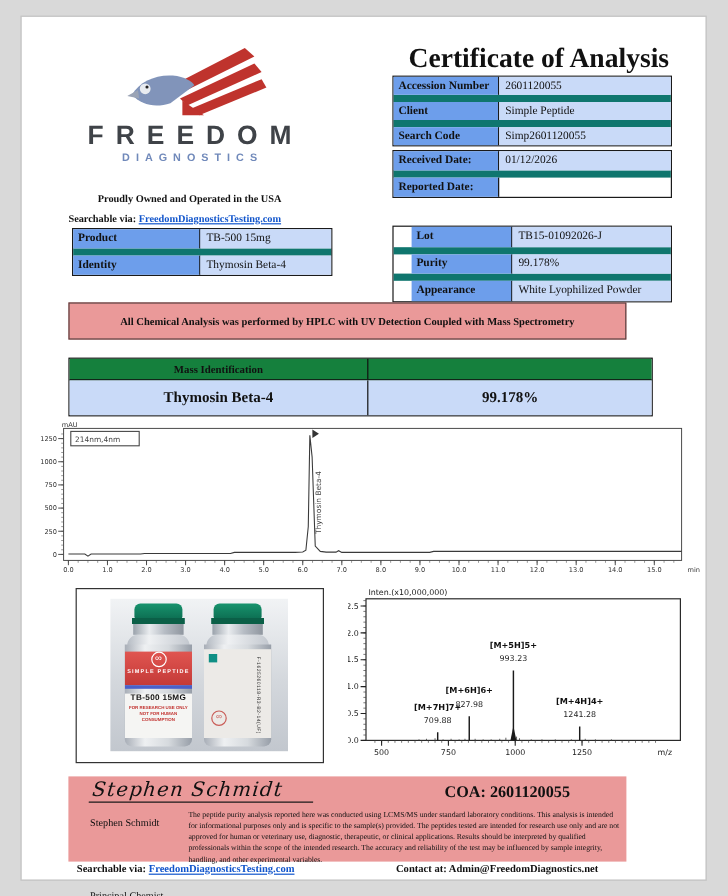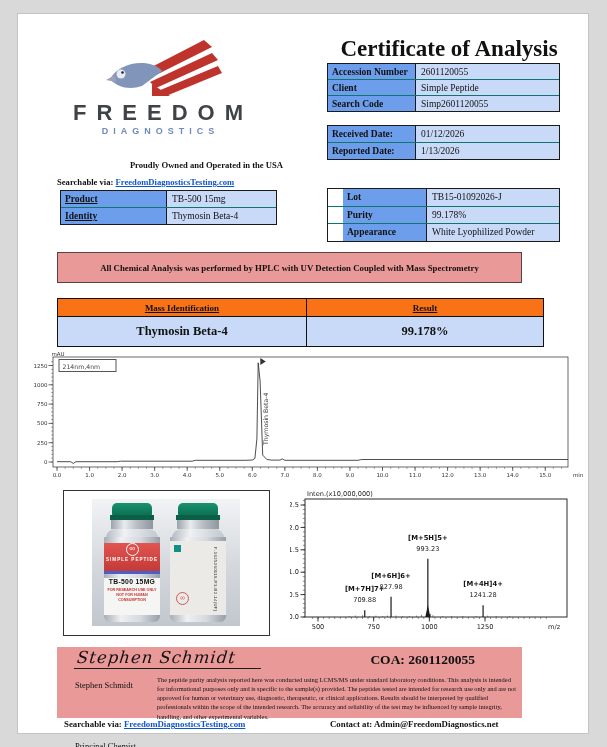--- a/index.html
+++ b/index.html
@@ -9,44 +9,44 @@
         outline:1px solid #c4c4c4;}
   .abs{position:absolute;}
   
   .eagle{left:88px;top:24px;width:125px;height:62px;}
   .brand{left:30px;top:86px;width:220px;text-align:center;
          font-family:"Liberation Sans",sans-serif;font-weight:bold;font-size:22px;
          letter-spacing:10px;text-indent:10px;color:var(--brand-gray,#3f4348);}
   .brand-sub{left:30px;top:112px;width:220px;text-align:center;
          font-family:"Liberation Sans",sans-serif;font-weight:bold;font-size:9px;
          letter-spacing:5px;text-indent:5px;color:var(--sub-blue,#7089ba);}
-  .tagline{left:15px;top:146px;width:250px;text-align:right;font-weight:bold;font-size:8.6px;}
+  .tagline{left:15px;top:146px;width:250px;text-align:center;font-weight:bold;font-size:8.6px;}
   .search-top{left:39px;top:163px;font-weight:bold;font-size:8.6px;}
   a.lnk{color:var(--link-blue,#1155cc);text-decoration:underline;font-weight:bold;cursor:pointer;}
   
   .doc-title{left:306px;top:22px;width:250px;text-align:center;font-weight:bold;font-size:23px;}
   
   .tbl{border:1.4px solid #1a1a1a;font-size:9.5px;}
-  .tbl .row{display:flex;align-items:center;height:15px;border-bottom:1px solid #0f766e;}
+  .tbl .row{display:flex;align-items:center;height:15px;border-bottom:6px solid #0f766e;}
   .tbl .row:last-child{border-bottom:none;align-items:flex-end;}
   .tbl .cl{background:var(--cell-label,#6d9eeb);font-weight:bold;height:100%;
            display:flex;align-items:center;padding:0 0 0 4px;border-right:1px solid #1a1a1a;box-sizing:border-box;}
   .tbl .cv{background:var(--cell-value,#c9daf8);flex:1;height:100%;display:flex;align-items:center;padding-left:5px;}
   #tbl-info{left:309px;top:49px;width:231px;}   #tbl-info .cl{width:88px;}
   #tbl-dates{left:309px;top:111px;width:231px;} #tbl-dates .cl{width:88px;} #tbl-dates .row{height:16px;}
-  #tbl-product{left:42px;top:176px;width:215px;} #tbl-product .cl{width:106px;text-decoration:underline;} #tbl-product .row{height:16px;}
+  #tbl-product{left:42px;top:176px;width:215px;} #tbl-product .cl{width:106px;} #tbl-product .row{height:16px;}
   #tbl-lot{left:309px;top:174px;width:231px;}   #tbl-lot .cl{width:84px;}     #tbl-lot .row{height:16.5px;padding-left:15px;}
   
   .banner{left:39px;top:238px;width:465px;height:31px;background:var(--banner-pink,#ea9999);
           border:1px solid #5a4040;display:flex;align-items:center;justify-content:center;
           font-weight:bold;font-size:8.8px;text-align:center;box-sizing:border-box;}
   
   .mass{left:39px;top:284px;width:485px;border:1.5px solid #111;}
-  .mass .hrow{display:flex;height:17px;border-bottom:1px solid #111;background:#f97316;
-              font-weight:bold;font-size:9px;text-decoration:underline;}
+  .mass .hrow{display:flex;height:17px;border-bottom:1px solid #111;background:#15803d;
+              font-weight:bold;font-size:9px;}
   .mass .drow{display:flex;height:29px;background:var(--cell-value,#c9daf8);
               font-weight:bold;font-size:12.5px;}
   .mass .c1{width:249px;border-right:1px solid #111;display:flex;align-items:center;justify-content:center;box-sizing:border-box;}
   .mass .c2{flex:1;display:flex;align-items:center;justify-content:center;}
   
   #chrom{left:10px;top:336px;} #ms{left:272px;top:474px;}
   .ctxt{font:5.5px "DejaVu Sans",sans-serif;fill:#333;}
   .ctxt2{font:6.2px "DejaVu Sans",sans-serif;fill:#444;}
   .mtxt{font:6.6px "DejaVu Sans",sans-serif;fill:#222;}
   .mtxtb{font:bold 6.8px "DejaVu Sans",sans-serif;fill:#111;}
@@ -132,21 +132,20 @@
     </div>
   </div>
 
   <div class="abs tbl" id="tbl-dates">
     <div class="row">
       <div class="cl">Received Date:</div>
       <div class="cv">01/12/2026</div>
     </div>
     <div class="row">
       <div class="cl">Reported Date:</div>
-      <div class="cv">1/13/2026</div>
     </div>
   </div>
 
   <div class="abs tbl" id="tbl-product">
     <div class="row">
       <div class="cl">Product</div>
       <div class="cv">TB-500 15mg</div>
     </div>
     <div class="row">
       <div class="cl">Identity</div>
@@ -167,21 +166,20 @@
       <div class="cl">Appearance</div>
       <div class="cv">White Lyophilized Powder</div>
     </div>
   </div>
 
   <div class="abs banner">All Chemical Analysis was performed by HPLC with UV Detection Coupled with Mass Spectrometry</div>
 
   <div class="abs mass">
     <div class="hrow">
       <div class="c1">Mass Identification</div>
-      <div class="c2">Result</div>
     </div>
     <div class="drow">
       <div class="c1">Thymosin Beta-4</div>
       <div class="c2">99.178%</div>
     </div>
   </div>
 
   <svg class="abs" id="chrom" width="557" height="135" viewBox="0 0 557 135">
       <rect x="25" y="7" width="515" height="110" fill="#fff" stroke="#444" stroke-width="0.8"></rect>
       <text x="30" y="5.5" class="ctxt" text-anchor="middle">mAU</text>

